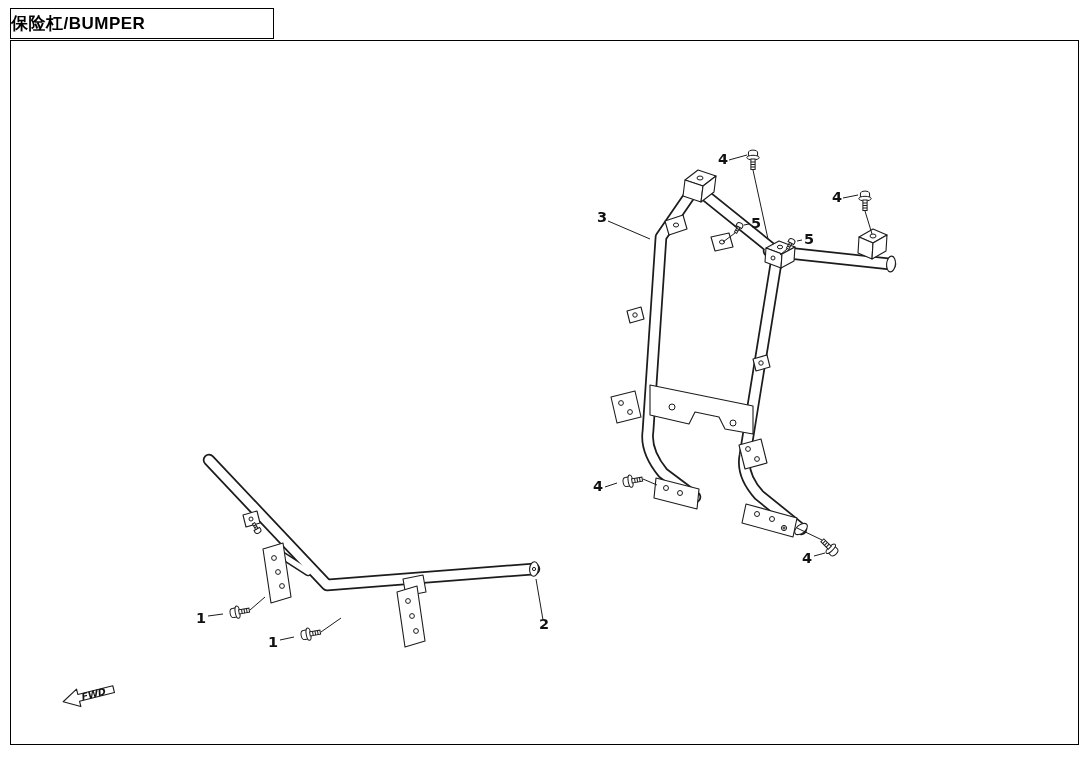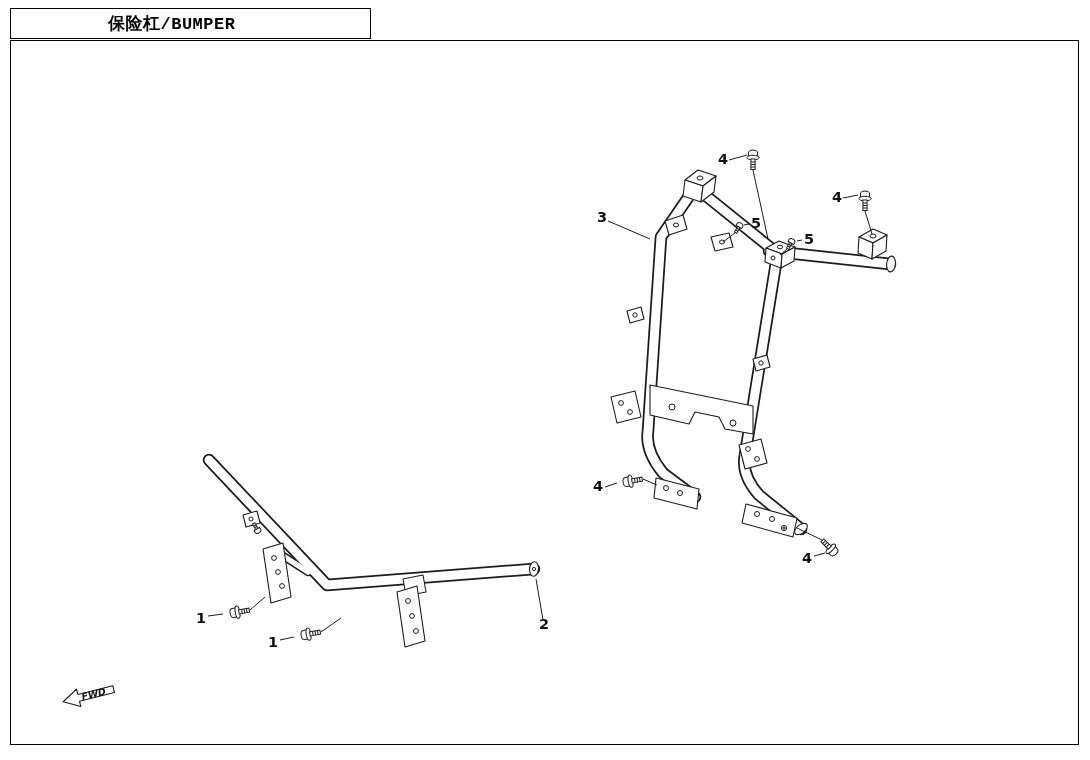--- a/index.html
+++ b/index.html
@@ -8,21 +8,21 @@
     font-family:"Liberation Sans","DejaVu Sans",sans-serif;
   }
   .page{position:relative;width:1090px;height:760px;background:#fff;overflow:hidden;}
   .frame{
     position:absolute;left:10px;top:40px;width:1067px;height:703px;
     border:1.5px solid #000;background:#fff;
   }
   .titlebox{
     position:absolute;left:10px;top:8px;width:262px;height:29px;
     border:1.5px solid #000;background:#fff;z-index:2;
-    display:flex;align-items:center;padding-left:97px;font-family:Liberation Mono, monospace;
+    display:flex;align-items:center;
   }
   .titlebox span{font-size:17px;font-weight:bold;letter-spacing:.5px;color:#000;white-space:nowrap;}
   .frame svg{position:absolute;left:0;top:0;}
 
   
   .tube-o{fill:none;stroke:#1c1c1c;stroke-width:12.5;stroke-linecap:round;stroke-linejoin:round;}
   .tube-i{fill:none;stroke:#ffffff;stroke-width:9;stroke-linecap:round;stroke-linejoin:round;}
   .tube-o.thin{stroke-width:8.5;} .tube-i.thin{stroke-width:5.5;}
   .part{fill:#ffffff;stroke:#1c1c1c;stroke-width:1.1;stroke-linejoin:round;}
   .hole{fill:#ffffff;stroke:#1c1c1c;stroke-width:1;}

